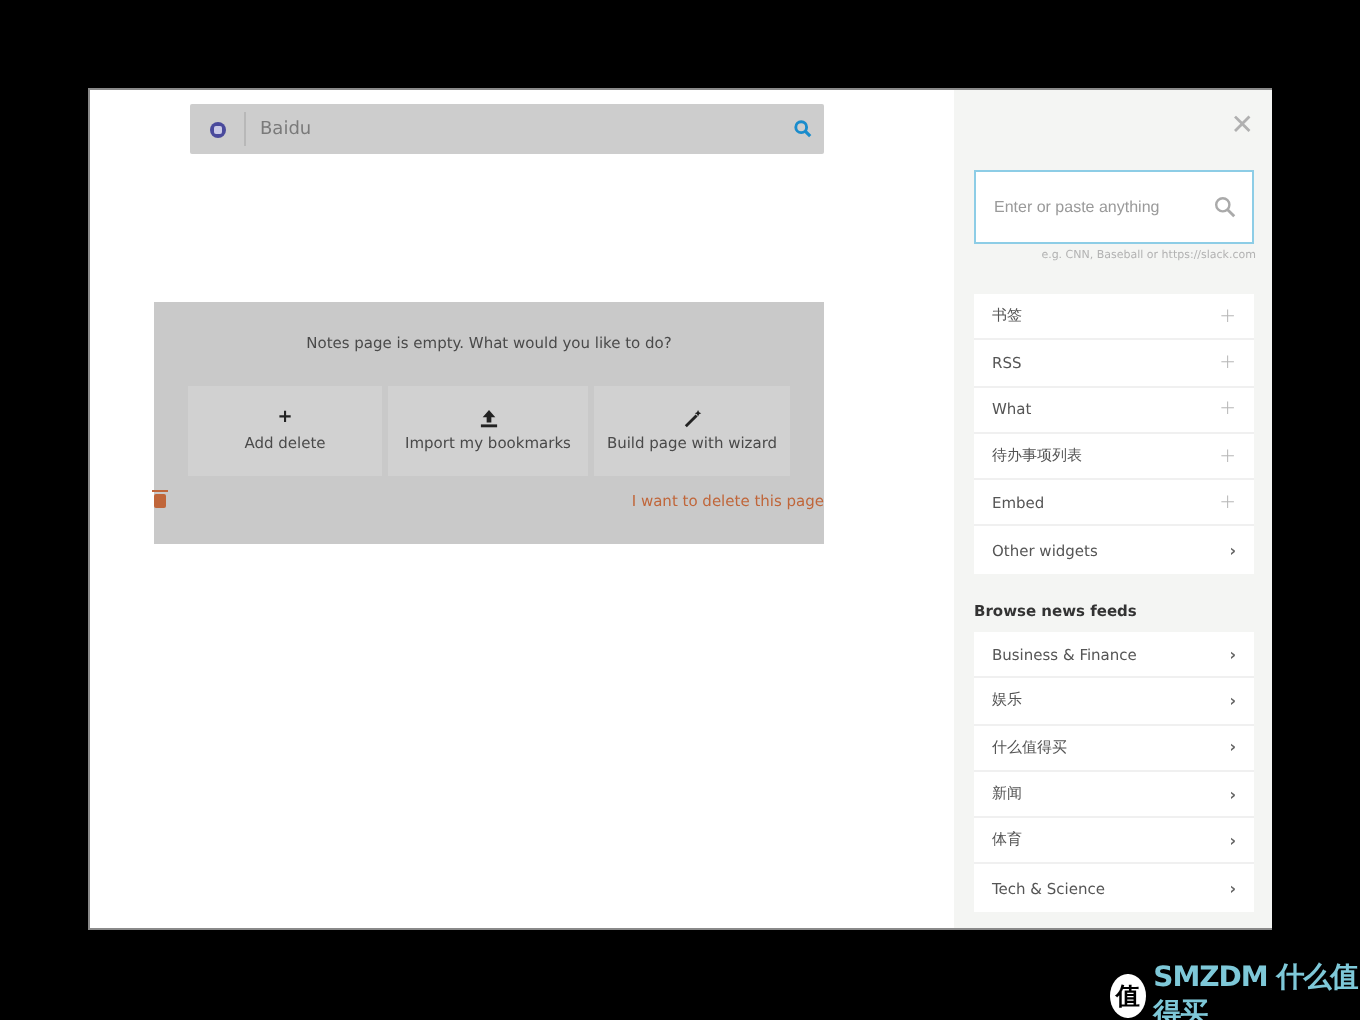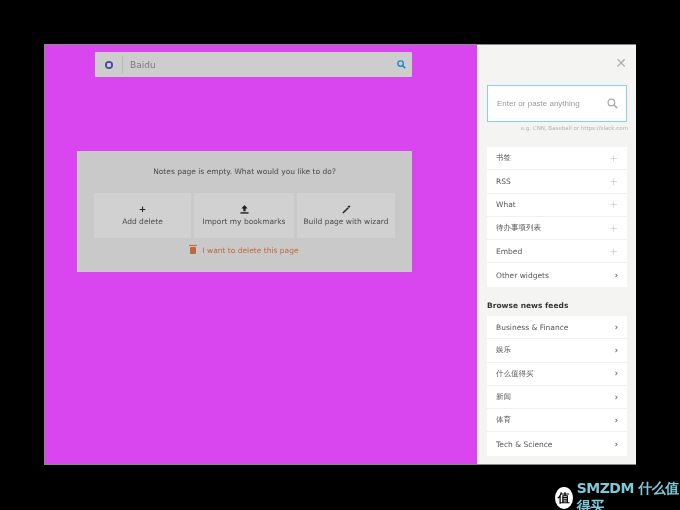--- a/index.html
+++ b/index.html
@@ -1,33 +1,33 @@
 <!DOCTYPE html>
 <html><head>
   <meta charset="utf-8">
   <style>
     * { box-sizing: border-box; margin: 0; padding: 0; }
     html, body { width: 680px; height: 510px; background: #000; overflow: hidden; font-family: "DejaVu Sans", sans-serif; }
     .screen { position: absolute; left: 44px; top: 44px; width: 592px; height: 421px; background: #b9b9b9; border-left: 1px solid #8a8a8a; border-top: 1px solid #8a8a8a; border-bottom: 1px solid #8a8a8a; overflow: hidden; }
-    .main { position: absolute; left: 0; top: 0; width: 432px; height: 421px; background: #d946ef; }
+    .main { position: absolute; left: 0; top: 0; width: 432px; height: 421px; background: #ffffff; }
     .searchbar { position: absolute; left: 50px; top: 7px; width: 317px; height: 25px; background: #cdcdcd; border-radius: 1px; display: flex; align-items: center; }
     .engine-icon { width: 28px; height: 25px; display: flex; align-items: center; justify-content: center; border-right: 1px solid #b8b8b8; height: 17px; }
     .engine-dot { width: 8px; height: 8px; border-radius: 50%; background: #4a4a9c; position: relative; }
     .engine-dot::after { content: ""; position: absolute; left: 2px; top: 2px; width: 4px; height: 4px; border-radius: 1px; background: #c9c9e6; }
     .search-text { flex: 1; padding-left: 7px; font-size: 9px; color: #7a7a7a; }
     .search-btn { width: 22px; height: 25px; display: flex; align-items: center; justify-content: center; }
     .empty-panel { position: absolute; left: 32px; top: 106px; width: 335px; height: 121px; background: #c9c9c9; }
     .empty-msg { position: absolute; left: 0; right: 0; top: 16px; text-align: center; font-size: 7.5px; color: #4a4a4a; }
     .actions { position: absolute; left: 17px; top: 42px; display: flex; gap: 3px; }
     .action { width: 97px; height: 45px; background: #d1d1d1; display: flex; flex-direction: column; align-items: center; justify-content: center; gap: 3px; cursor: pointer; }
     .action:nth-child(2) { width: 100px; }
     .action:nth-child(3) { width: 98px; }
     .action-icon { font-size: 9px; line-height: 9px; color: #222; font-weight: bold; height: 9px; }
     .action-label { font-size: 7.5px; color: #4a4a4a; }
-    .delete-link { position: absolute; left: 0; right: 0; top: 95px; text-align: center; font-size: 7.5px; color: #c0663a; display: flex; justify-content: center; align-items: center; gap: 6px; cursor: pointer; }
+    .delete-link { position: absolute; left: 0; right: 0; top: 95px; text-align: center; font-size: 7.5px; color: #c0663a; display: flex; justify-content: space-between; align-items: center; gap: 6px; cursor: pointer; }
     .trash { width: 6px; height: 7px; background: #c0663a; border-radius: 1px; position: relative; }
     .trash::before { content: ""; position: absolute; left: -1px; top: -2px; width: 8px; height: 1px; background: #c0663a; }
     .sidebar { position: absolute; left: 432px; top: 0; width: 160px; height: 421px; background: #f4f5f3; }
     .sb-title { position: absolute; left: 10px; top: 14px; font-size: 9.5px; font-weight: bold; color: #222; }
     .sb-close { position: absolute; right: 10px; top: 11px; font-size: 14px; color: #b0b0b0; cursor: pointer; line-height: 14px; }
     .sb-input { position: absolute; left: 10px; top: 40px; width: 140px; height: 37px; background: #fff; border: 1px solid #8dcde6; display: flex; align-items: center; padding-left: 9px; }
     .sb-input input { border: none; outline: none; font-size: 8px; color: #888; width: 100px; background: transparent; font-family: Liberation Sans, sans-serif; }
     .sb-input input::placeholder { color: #9a9a9a; }
     .sb-input-icon { position: absolute; right: 8px; top: 12px; }
     .sb-hint { position: absolute; right: 9px; top: 80px; font-size: 5.5px; color: #b2b2b2; }

